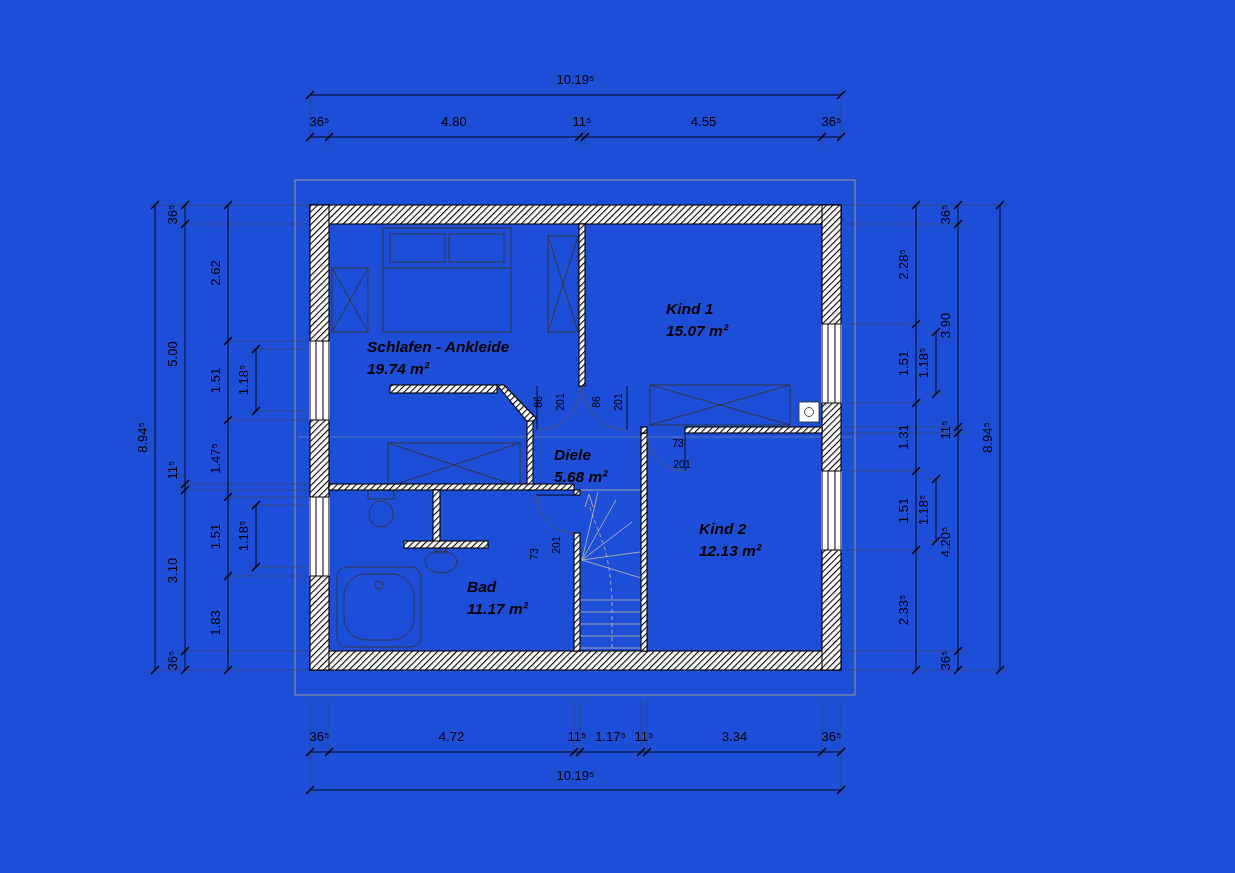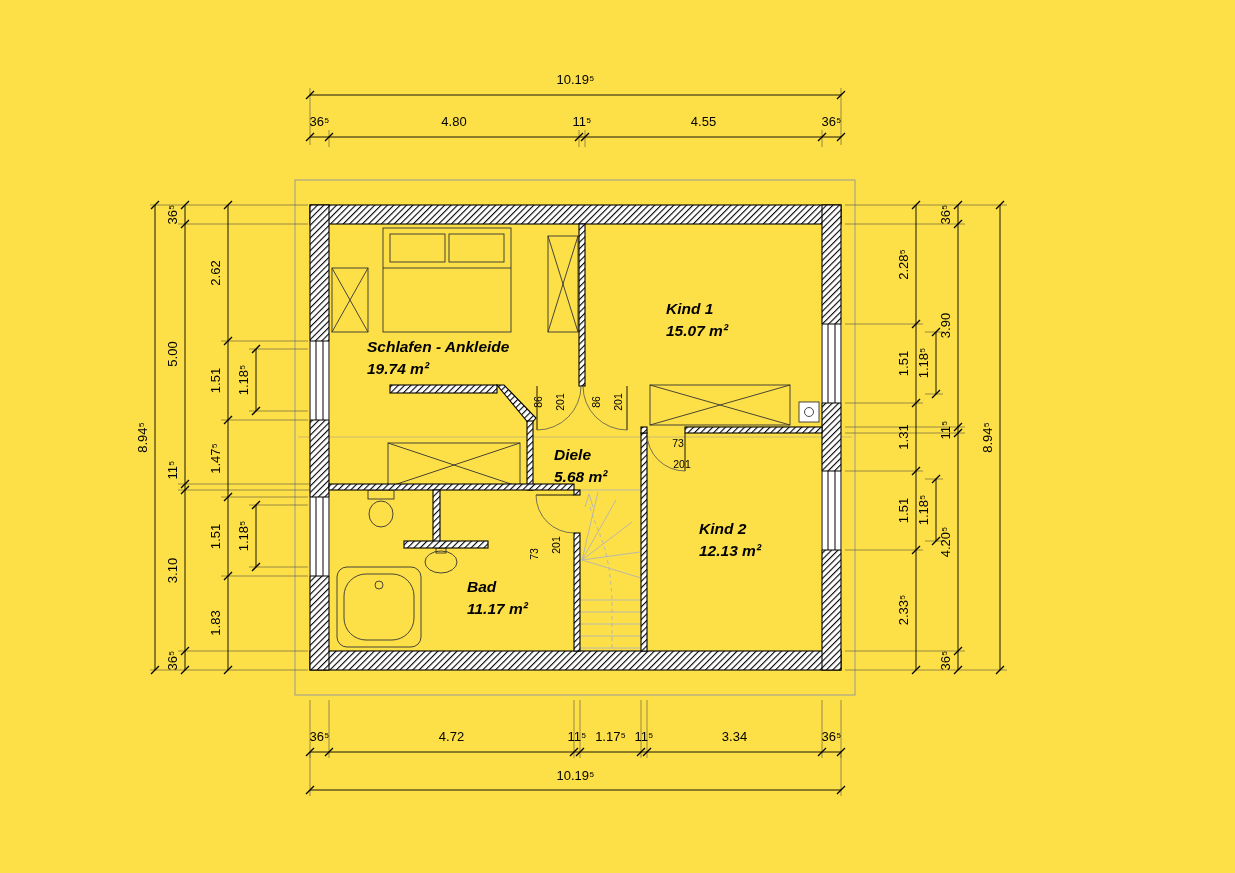--- a/index.html
+++ b/index.html
@@ -1,16 +1,16 @@
 <!DOCTYPE html>
 <html><head>
 <meta charset="utf-8">
 <style>
   html,body{margin:0;padding:0;background:#fff;}
-  .canvas{position:relative;width:1235px;height:873px;background:#fde047;overflow:hidden;
+  .canvas{position:relative;width:1235px;height:873px;background:#1d4ed8;overflow:hidden;
           font-family:"Liberation Sans",sans-serif;}
   svg{display:block;}
   .dim{font:13px "Liberation Sans",sans-serif;fill:#000;text-anchor:middle;}
   .dimdoor{font:10.5px "Liberation Sans",sans-serif;fill:#000;text-anchor:middle;}
   .room{font:italic 700 15.5px "Liberation Sans",sans-serif;fill:#000;}
   .thin{stroke:#444;stroke-width:0.55;}
   .dimline{stroke:#000;stroke-width:0.9;}
   .tick{stroke:#000;stroke-width:1.3;}
   .wall{fill:url(#hatch);stroke:#000;stroke-width:1.1;}
   .furn{fill:none;stroke:#333;stroke-width:0.9;}

